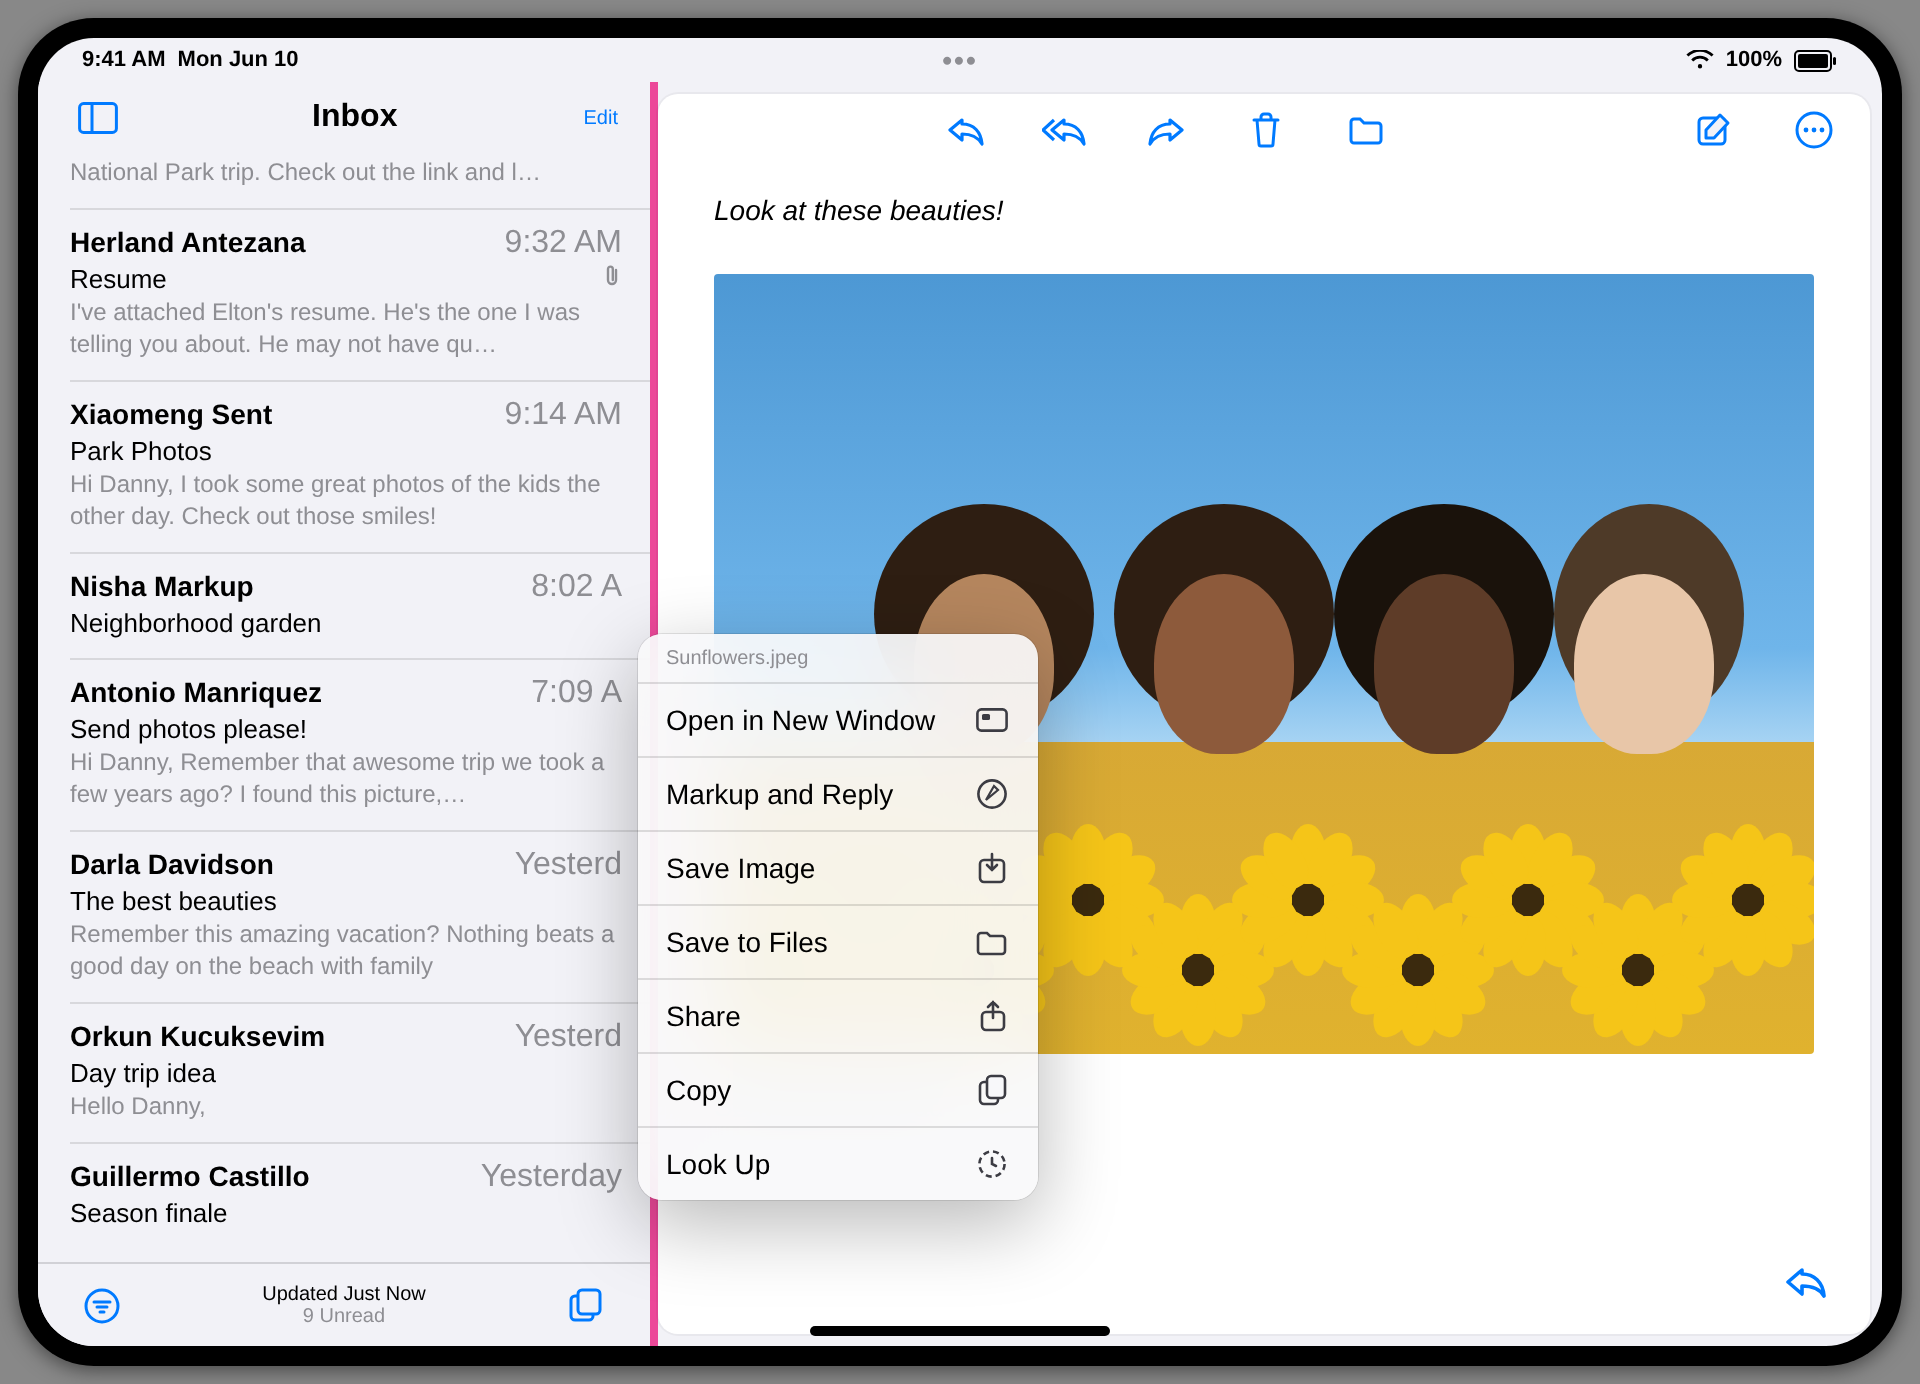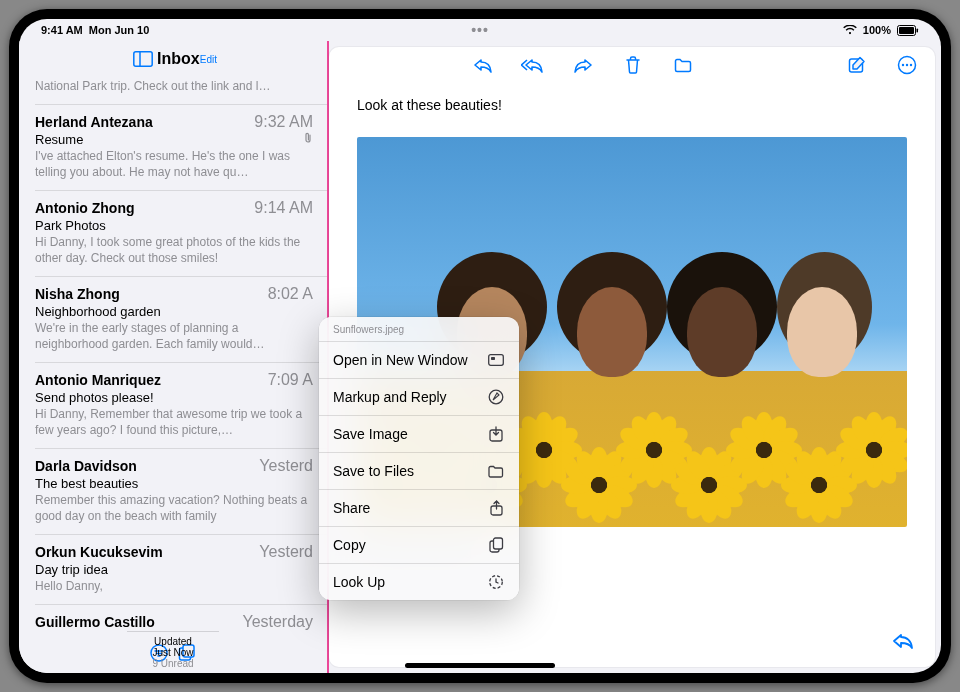--- a/index.html
+++ b/index.html
@@ -41,25 +41,24 @@
   .three-dots { font-size: 14px; letter-spacing: 1px; color: #8e8e93; position:absolute; left:50%; transform:translateX(-50%);}
   
   .app {
     display: flex;
     height: calc(100% - 22px);
     position: relative;
   }
   .sidebar {
     width: 310px;
     flex: none;
-    border-right: 2px solid #ec4899;
+    border-right: 4px solid #ec4899;
     background: #f2f2f7;
     display: flex;
     flex-direction: column;
-    align-items: center;
   }
   .sidebar-header {
     height: 36px;
     display: flex;
     align-items: center;
     justify-content: space-between;
     padding: 0 16px;
   }
   .icon-btn { width: 28px; height: 28px; display:flex; align-items:center; justify-content:center; color:#007aff; cursor:pointer;}
   .sidebar-title { font-size: 16px; font-weight: 700; color:#000;}
@@ -94,21 +93,21 @@
     box-shadow: 0 0 0 1px rgba(0,0,0,0.04);
   }
   .content-toolbar {
     height: 36px;
     display:flex; align-items:center;
     padding: 0 14px;
     gap: 20px;
   }
   .toolbar-spacer { flex:1; }
   .toolbar-group { display:flex; gap:22px; align-items:center;}
-  .msg-body { padding: 14px 28px; font-size:14px; color:#000; }
+  .msg-body { padding: 14px 28px; font-size:14px; color:#000;font-style:italic; }
   .attachment {
     margin: 10px 28px 12px 28px;
     height: 390px;
     border-radius: 2px;
     overflow:hidden;
     position:relative;
     background: linear-gradient(#4d98d4 0%, #6fb5ea 48%, #a6d3f3 60%, #d8a935 60%, #e0b22e 100%);
   }
   
   .face { position:absolute; width:70px; height:90px; border-radius:50% 50% 45% 45%; background:#9c6f4a; top:150px;}
@@ -207,37 +206,36 @@
               <span class="attach-clip">
                 <svg width="10" height="12" viewBox="0 0 10 12">
                     <path d="M7 3v5a2 2 0 11-4 0V2.5a1.2 1.2 0 012.4 0V8" fill="none" stroke="#8e8e93" stroke-width="1.2" stroke-linecap="round"></path>
                   </svg>
               </span>
             </div>
             <div class="preview">I've attached Elton's resume. He's the one I was telling you about. He may not have qu…</div>
           </div>
           <div class="msg">
             <div class="msg-row1">
-              <span class="sender">Antonio Zhong</span>
+              <span class="sender">Xiaomeng Sent</span>
               <span class="timecol">
                   <span>9:14 AM</span>
                 </span>
             </div>
             <div class="subject">Park Photos</div>
             <div class="preview">Hi Danny, I took some great photos of the kids the other day. Check out those smiles!</div>
           </div>
           <div class="msg">
             <div class="msg-row1">
-              <span class="sender">Nisha Zhong</span>
+              <span class="sender">Nisha Markup</span>
               <span class="timecol">
                   <span>8:02 A</span>
                 </span>
             </div>
             <div class="subject">Neighborhood garden</div>
-            <div class="preview">We're in the early stages of planning a neighborhood garden. Each family would…</div>
           </div>
           <div class="msg">
             <div class="msg-row1">
               <span class="sender">Antonio Manriquez</span>
               <span class="timecol">
                   <span>7:09 A</span>
                 </span>
             </div>
             <div class="subject">Send photos please!</div>
             <div class="preview">Hi Danny, Remember that awesome trip we took a few years ago? I found this picture,…</div>

